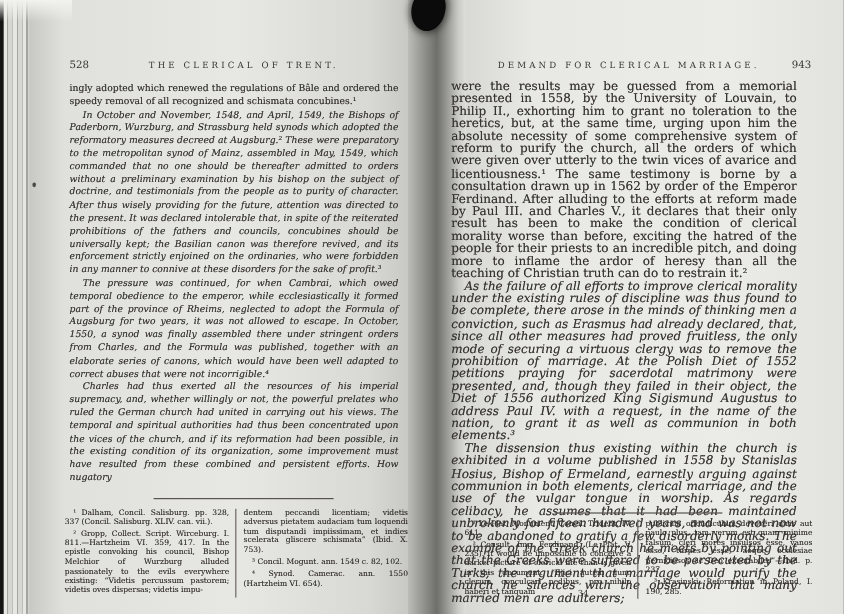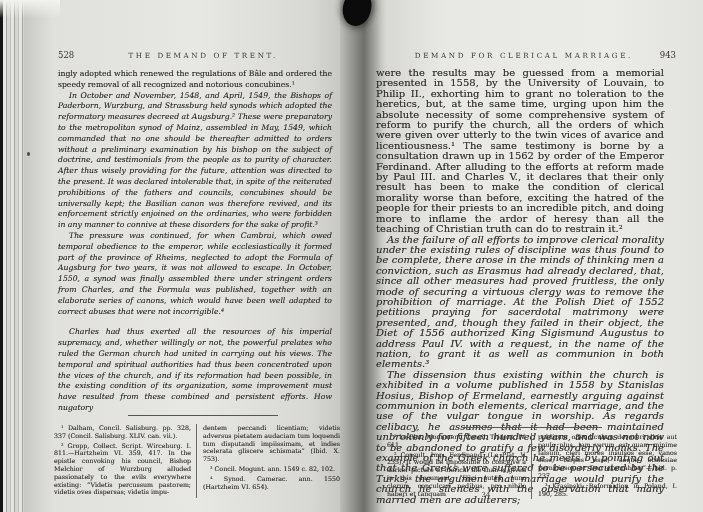--- a/index.html
+++ b/index.html
@@ -30,21 +30,21 @@
   .runhead{flex:1;text-align:center;font-size:7.2px;letter-spacing:2.6px;color:#3a3733;white-space:nowrap;}
   .pnum{font-size:8.5px;color:#35322e;}
   .lp-head{left:58px;top:50px;width:274px;}
   .rp-head{left:388px;top:50px;width:288px;}
 
   .bodytext{position:absolute;text-align:justify;}
   .lp-body{left:58px;top:69px;width:274px;font-size:7.7px;line-height:10.8px;}
   .rp-body{left:376px;top:68px;width:288px;font-size:10px;line-height:10.4px;}
   .bodytext p{margin:0;text-shadow:0 0 0.3px rgba(50,45,40,.55);}
   .bodytext p.ind{text-indent:11px;font-style:italic;}
-  .bodytext p.gap{margin-top:10px;}
+  .bodytext p.gap{}
 
   .fnrule{position:absolute;height:1px;background:#57534e;}
   .lp-rule{left:128px;top:415px;width:150px;}
   .rp-rule{left:462px;top:427px;width:140px;}
 
   .footnotes{position:absolute;display:flex;}
   .lp-fn{left:52px;top:424px;width:288px;}
   .rp-fn{left:385px;top:433px;width:292px;}
   .fncol{width:50%;box-sizing:border-box;padding:0 5px 0 2px;font-size:6.3px;line-height:7.8px;text-align:justify;}
   .fncol.divided{border-left:1px solid #6b6762;padding-left:6px;padding-right:0;}
@@ -61,25 +61,25 @@
   <div class="page-right"></div>
   <div class="gutter"></div>
   <div class="gutter-stain"></div>
   <div class="edge-black"></div>
   <div class="page-edges"></div>
   <div class="corner-light"></div>
   <div class="speck"></div>
 
   <div class="pghead lp-head">
     <span class="pnum">528</span>
-    <span class="runhead">THE DEMAND OF TRENT.</span>
+    <span class="runhead">THE CLERICAL OF TRENT.</span>
     <span class="pnum"></span>
   </div>
   <div class="bodytext lp-body">
-    <p>ingly adopted which renewed the regulations of Bâle and ordered the speedy removal of all recognized and notorious concubines.¹</p>
+    <p>ingly adopted which renewed the regulations of Bâle and ordered the speedy removal of all recognized and schismata concubines.¹</p>
     <p class="ind">In October and November, 1548, and April, 1549, the Bishops of Paderborn, Wurzburg, and Strassburg held synods which adopted the reformatory measures decreed at Augsburg.² These were preparatory to the metropolitan synod of Mainz, assembled in May, 1549, which commanded that no one should be thereafter admitted to orders without a preliminary examination by his bishop on the subject of doctrine, and testimonials from the people as to purity of character. After thus wisely providing for the future, attention was directed to the present. It was declared intolerable that, in spite of the reiterated prohibitions of the fathers and councils, concubines should be universally kept; the Basilian canon was therefore revived, and its enforcement strictly enjoined on the ordinaries, who were forbidden in any manner to connive at these disorders for the sake of profit.³</p>
     <p class="ind">The pressure was continued, for when Cambrai, which owed temporal obedience to the emperor, while ecclesiastically it formed part of the province of Rheims, neglected to adopt the Formula of Augsburg for two years, it was not allowed to escape. In October, 1550, a synod was finally assembled there under stringent orders from Charles, and the Formula was published, together with an elaborate series of canons, which would have been well adapted to correct abuses that were not incorrigible.⁴</p>
     <p class="ind gap">Charles had thus exerted all the resources of his imperial supremacy, and, whether willingly or not, the powerful prelates who ruled the German church had united in carrying out his views. The temporal and spiritual authorities had thus been concentrated upon the vices of the church, and if its reformation had been possible, in the existing condition of its organization, some improvement must have resulted from these combined and persistent efforts. How nugatory</p>
   </div>
   <div class="fnrule lp-rule"></div>
   <div class="footnotes lp-fn">
     <div class="fncol">
       <p>¹ Dalham, Concil. Salisburg. pp. 328, 337 (Concil. Salisburg. XLIV. can. vii.).</p>
       <p>² Gropp, Collect. Script. Wirceburg. I. 811.—Hartzheim VI. 359, 417. In the epistle convoking his council, Bishop Melchior of Wurzburg alluded passionately to the evils everywhere existing: “Videtis percussum pastorem; videtis oves dispersas; videtis impu-</p>
     </div>

